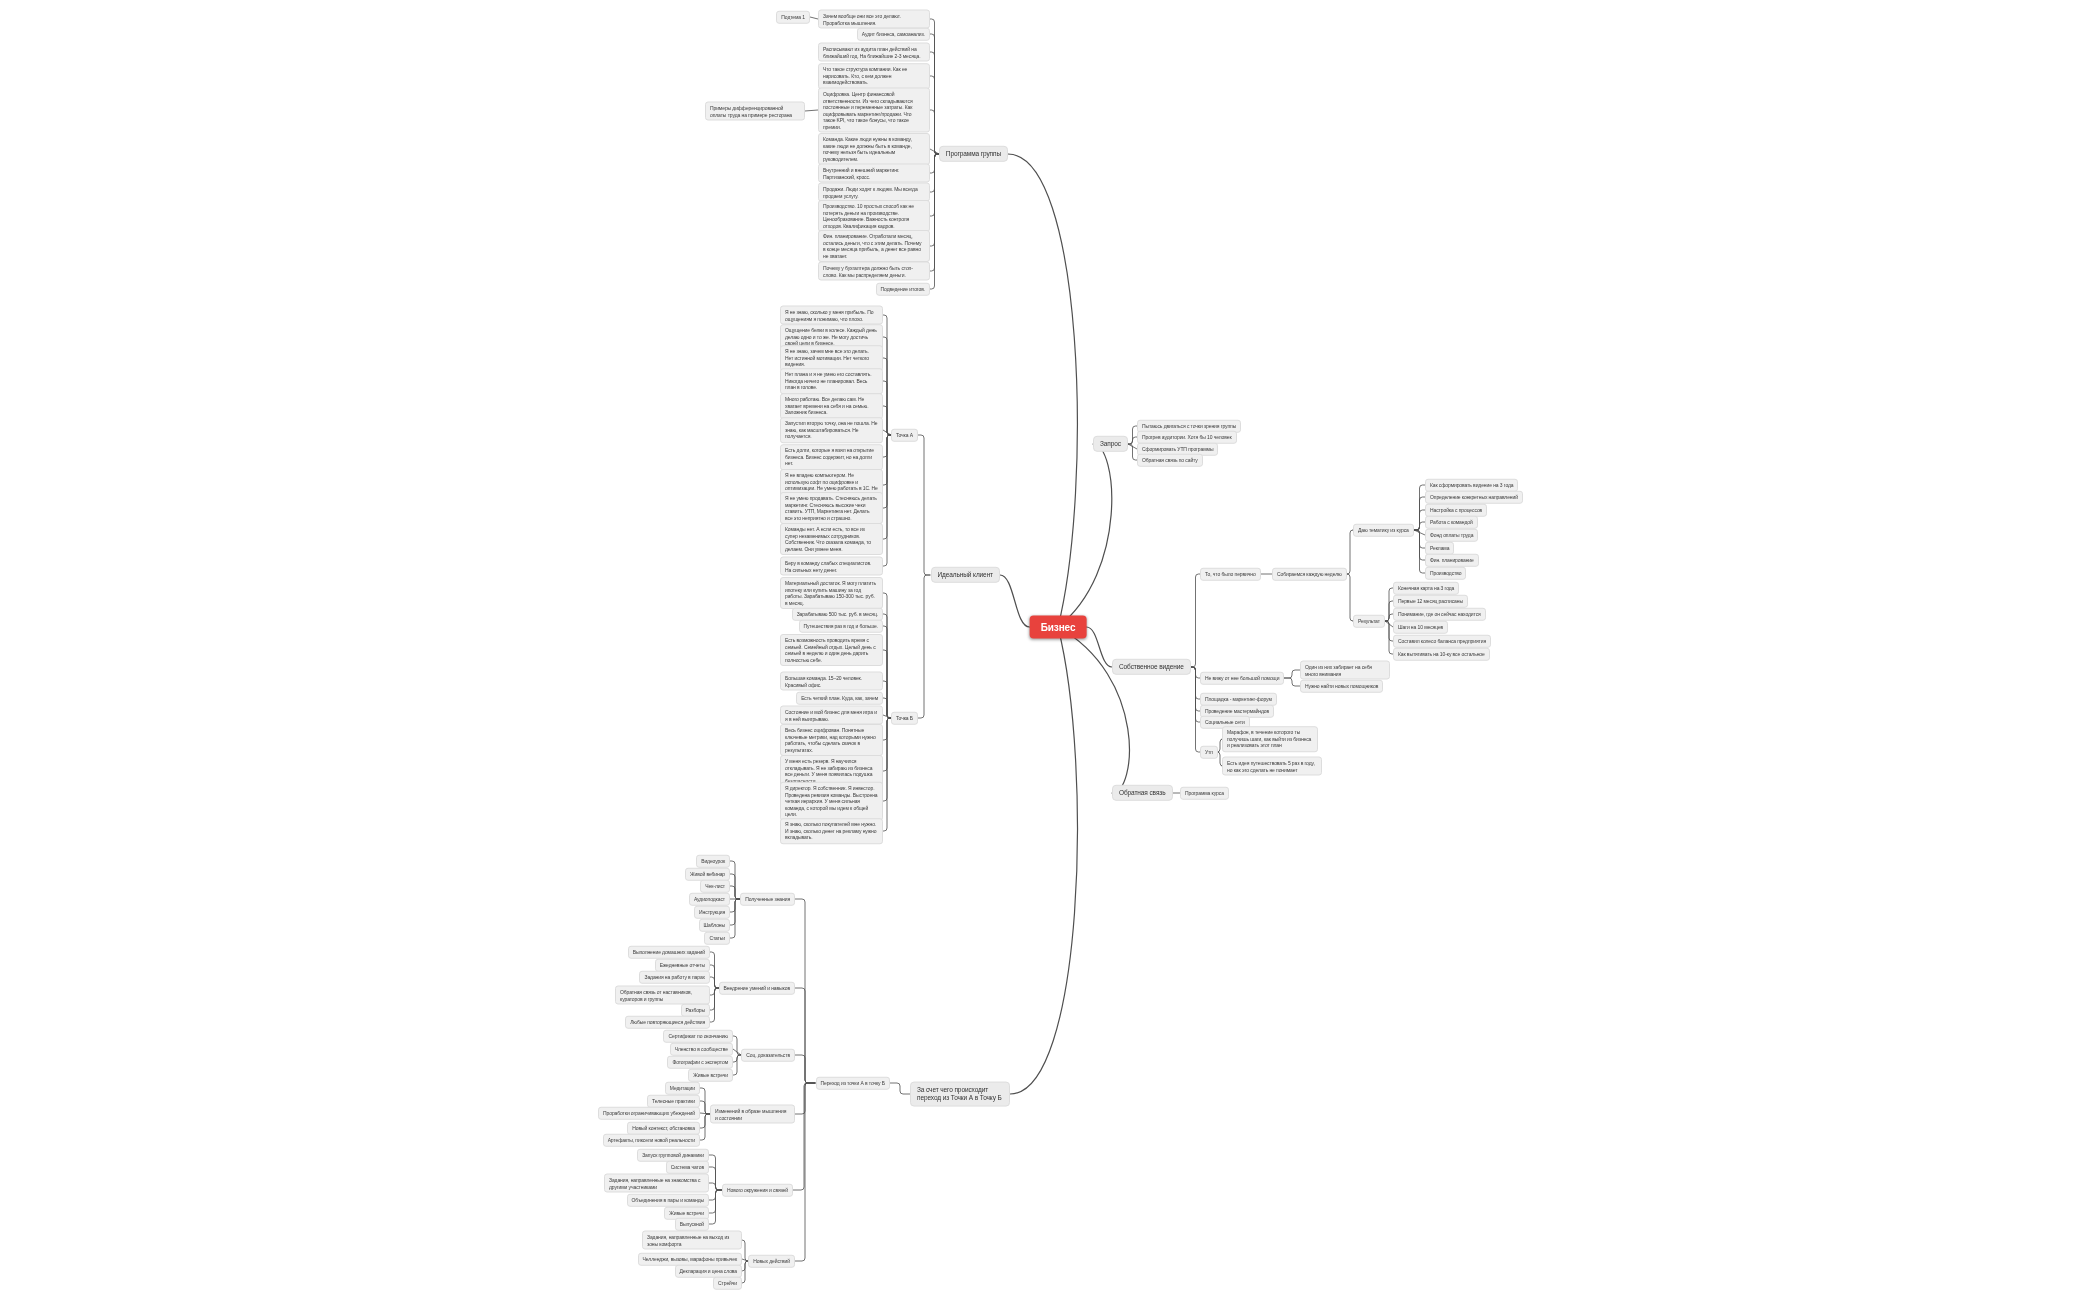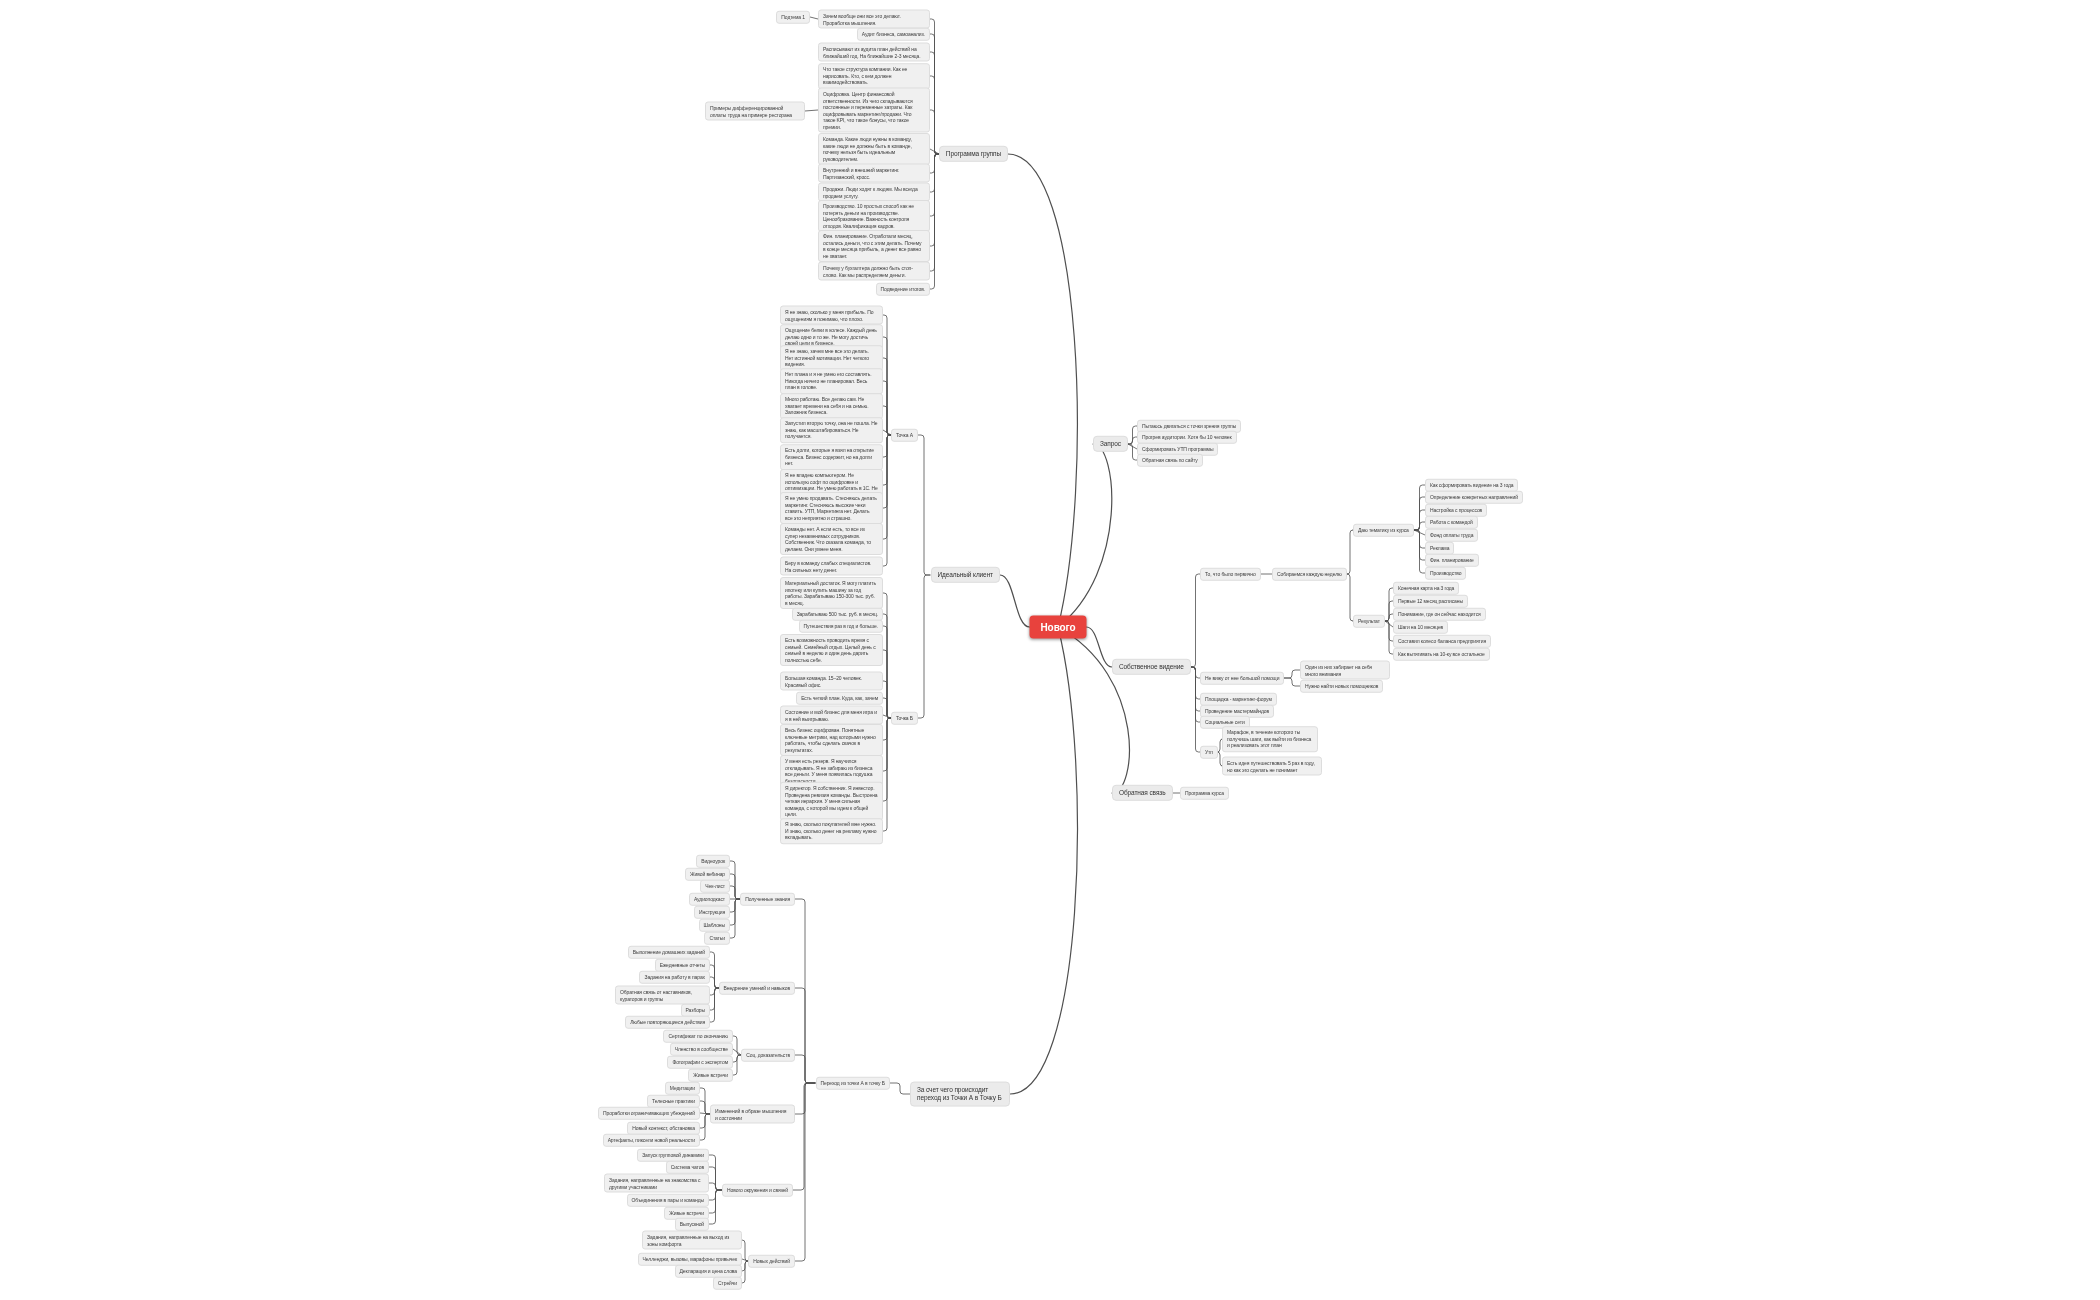--- a/index.html
+++ b/index.html
@@ -130,21 +130,21 @@
       <path d="M 722 1190 L 718.5 1190 Q 715.5 1190 715.5 1187 L 715.5 1186 Q 715.5 1183 712.5 1183 L 709 1183" fill="none" stroke="#4f4f4f" stroke-width="0.8" stroke-linecap="round"></path>
       <path d="M 722 1190 L 718.5 1190 Q 715.5 1190 715.5 1193 L 715.5 1197 Q 715.5 1200 712.5 1200 L 709 1200" fill="none" stroke="#4f4f4f" stroke-width="0.8" stroke-linecap="round"></path>
       <path d="M 722 1190 L 718.5 1190 Q 715.5 1190 715.5 1193 L 715.5 1210 Q 715.5 1213 712.5 1213 L 709 1213" fill="none" stroke="#4f4f4f" stroke-width="0.8" stroke-linecap="round"></path>
       <path d="M 722 1190 L 718.5 1190 Q 715.5 1190 715.5 1193 L 715.5 1221 Q 715.5 1224 712.5 1224 L 709 1224" fill="none" stroke="#4f4f4f" stroke-width="0.8" stroke-linecap="round"></path>
       <path d="M 815 1083 L 808 1083 Q 805 1083 805 1086 L 805 1258 Q 805 1261 802 1261 L 795 1261" fill="none" stroke="#4f4f4f" stroke-width="0.8" stroke-linecap="round"></path>
       <path d="M 748 1261 L 748 1261 Q 745 1261 745 1258 L 745 1243 Q 745 1240 742 1240 L 742 1240" fill="none" stroke="#4f4f4f" stroke-width="0.8" stroke-linecap="round"></path>
       <path d="M 748 1261 L 742 1259" fill="none" stroke="#4f4f4f" stroke-width="0.8" stroke-linecap="round"></path>
       <path d="M 748 1261 L 748 1261 Q 745 1261 745 1264 L 745 1268 Q 745 1271 742 1271 L 742 1271" fill="none" stroke="#4f4f4f" stroke-width="0.8" stroke-linecap="round"></path>
       <path d="M 748 1261 L 748 1261 Q 745 1261 745 1264 L 745 1280 Q 745 1283 742 1283 L 742 1283" fill="none" stroke="#4f4f4f" stroke-width="0.8" stroke-linecap="round"></path>
     </svg>
-<div class="node root" style="top: 627px; left: 1058px; background: rgb(232, 66, 61);">Нового</div>
+<div class="node root" style="top: 627px; left: 1058px; background: rgb(232, 66, 61);">Бизнес</div>
     <div class="node branch" style="top: 154px; right: 1092px;">Программа группы</div>
     <div class="node leaf" style="max-width: 112px; top: 19px; right: 1170px;">Зачем вообще они все это делают. Проработка мышления.</div>
     <div class="node leaf" style="top: 34px; right: 1170px;">Аудит бизнеса, самоанализ.</div>
     <div class="node leaf" style="max-width: 112px; top: 52px; right: 1170px;">Расписывают из аудита план действий на ближайший год. На ближайшие 2-3 месяца.</div>
     <div class="node leaf" style="max-width: 112px; top: 76px; right: 1170px;">Что такое структура компании. Как ее нарисовать. Кто, с кем должен взаимодействовать.</div>
     <div class="node leaf" style="max-width: 112px; top: 110px; right: 1170px;">Оцифровка. Центр финансовой ответственности. Из чего складываются постоянные и переменные затраты. Как оцифровывать маркетинг/продажи. Что такое KPI, что такое бонусы, что такое премии.</div>
     <div class="node leaf" style="max-width: 112px; top: 149px; right: 1170px;">Команда. Какие люди нужны в команду, какие люди не должны быть в команде, почему нельзя быть идеальным руководителем.</div>
     <div class="node leaf" style="max-width: 112px; top: 173px; right: 1170px;">Внутренний и внешний маркетинг. Партизанский, кросс.</div>
     <div class="node leaf" style="max-width: 112px; top: 192px; right: 1170px;">Продажи. Люди ходят к людям. Мы всегда продаем услугу.</div>
     <div class="node leaf" style="max-width: 112px; top: 216px; right: 1170px;">Производство. 10 простых способ как не потерять деньги на производстве. Ценообразование. Важность контроля отходов. Квалификация кадров.</div>

